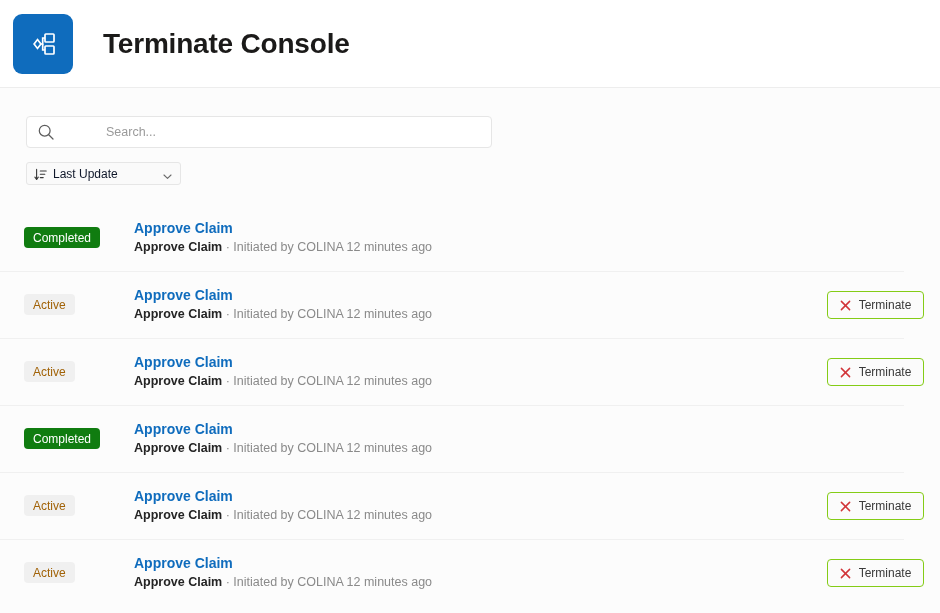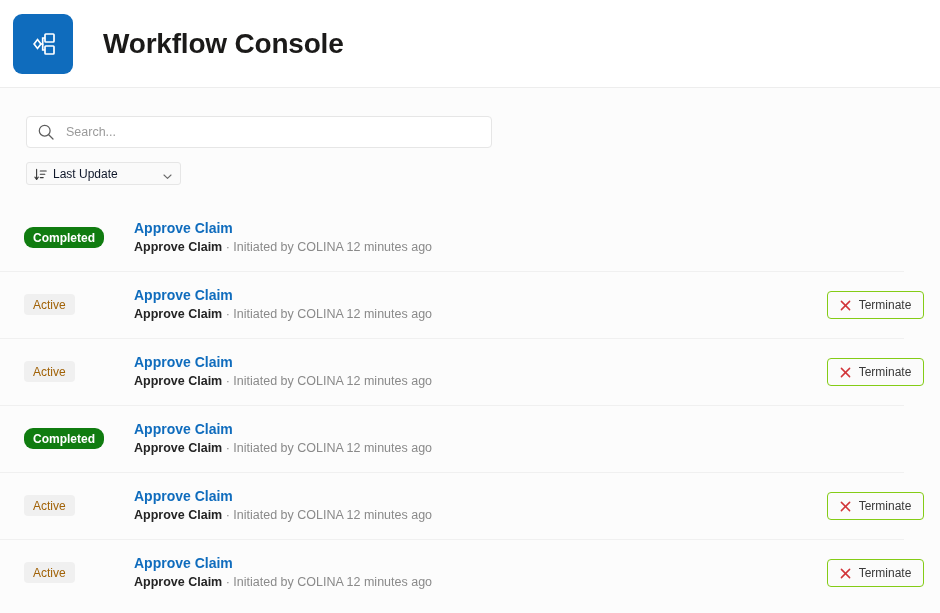--- a/index.html
+++ b/index.html
@@ -56,20 +56,21 @@
 
   .search-box {
     width: 466px;
     height: 32px;
     border: 1px solid #e6e6e6;
     border-radius: 4px;
     background: #ffffff;
     display: flex;
     align-items: center;
     padding: 0 10px;
+    gap: 40px;
   }
 
   .search-icon {
     flex: none;
     width: 18px;
     height: 18px;
     margin-right: 11px;
     color: #5d5d5d;
   }
 
@@ -162,22 +163,21 @@
     height: 21px;
     padding: 0 9px;
     border-radius: 4px;
     font-size: 12px;
     white-space: nowrap;
   }
 
   .badge-completed {
     background: #107c10;
     color: #ffffff;
-    font-weight: 700;
-    border-radius: 9px;
+    font-weight: 400;
   }
 
   .badge-active {
     background: #f0f0f0;
     color: #a16207;
     font-weight: 400;
   }
 
   .row-body {
     flex: 1;
@@ -248,21 +248,21 @@
     <span>
       <svg width="30" height="30" viewBox="0 0 30 30" fill="none" stroke="#ffffff" stroke-width="1.7">
         <rect x="17" y="5" width="9" height="8" rx="0.8"></rect>
         <rect x="17" y="17" width="9" height="8" rx="0.8"></rect>
         <path d="M9.5 10.6 L12.9 15 L9.5 19.4 L6.1 15 Z"></path>
         <path d="M12.9 15 L14.7 15 L14.7 9 L17 9"></path>
         <path d="M14.7 15 L14.7 21 L17 21"></path>
       </svg>
     </span>
   </div>
-  <div class="app-title">Workflow Console</div>
+  <div class="app-title">Terminate Console</div>
 </div>
 
 <div class="toolbar">
 
   <div class="search-box">
     <span class="search-icon">
       <svg width="18" height="18" viewBox="0 0 18 18" fill="none" stroke="currentColor" stroke-width="1.25">
         <circle cx="7.7" cy="7.7" r="5.4"></circle>
         <line x1="11.7" y1="11.7" x2="16" y2="16" stroke-linecap="round"></line>
       </svg>

